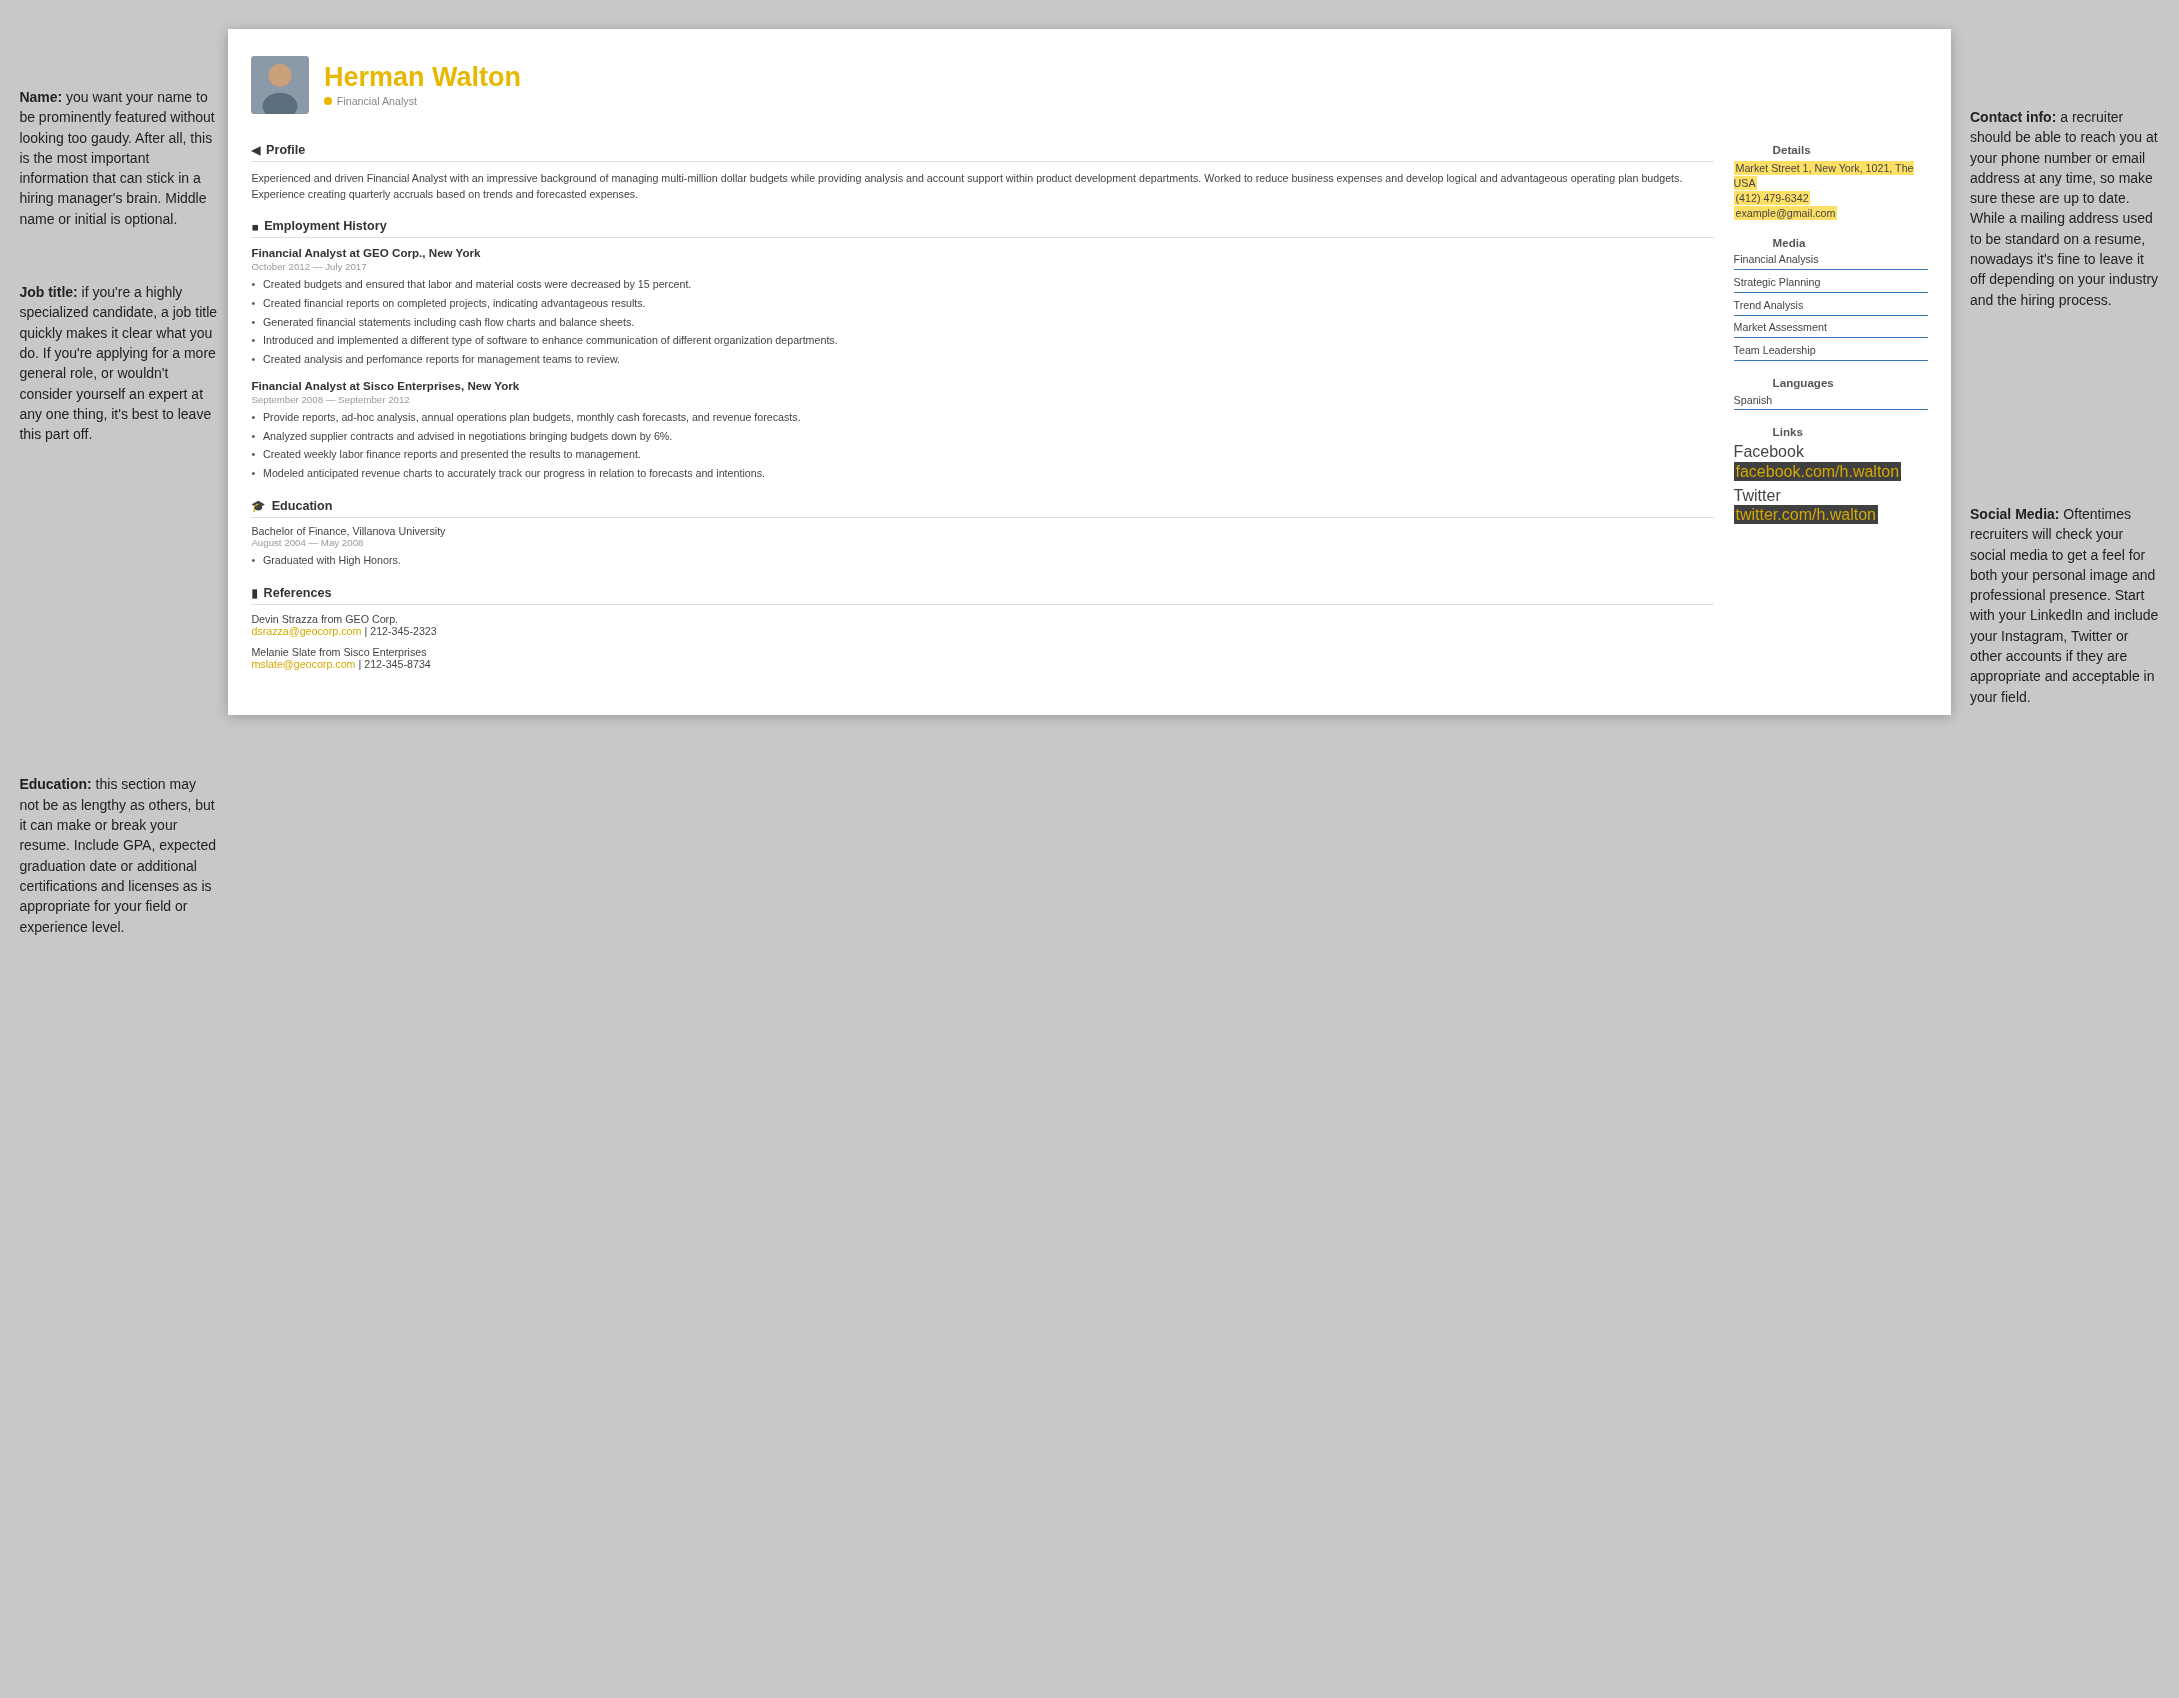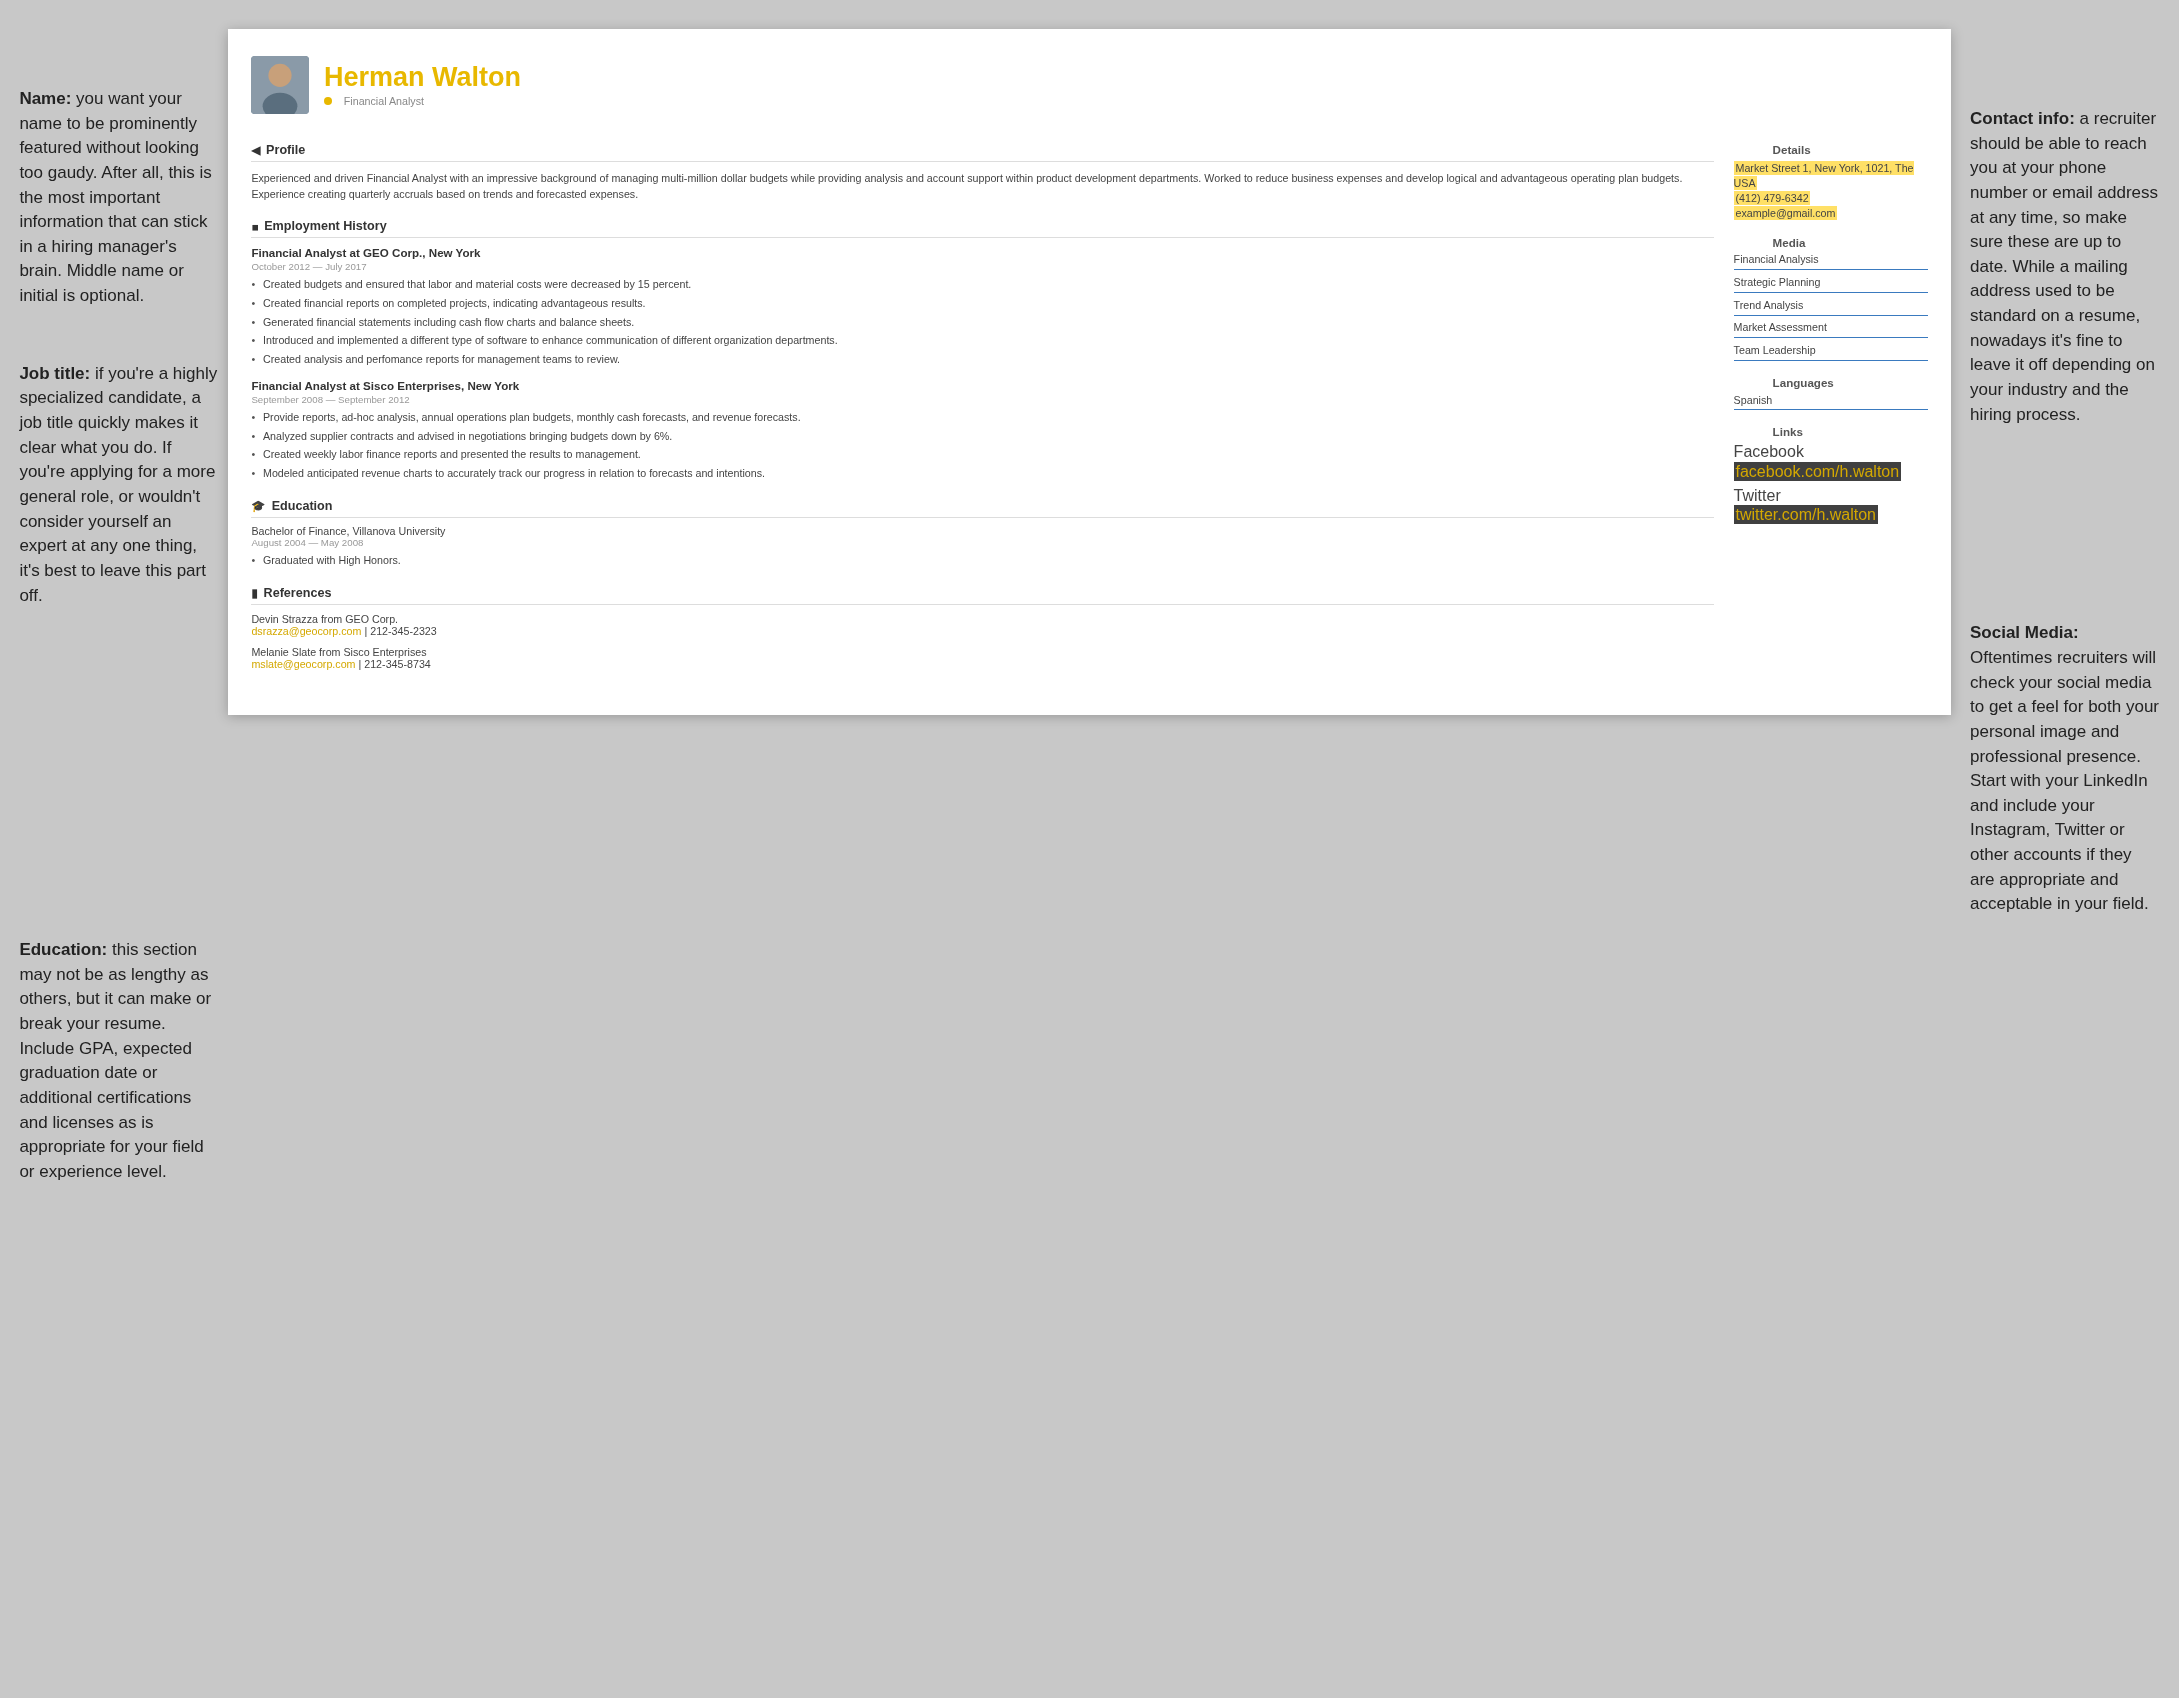--- a/index.html
+++ b/index.html
@@ -51,21 +51,21 @@
       font-size: 27px;
       font-weight: bold;
       color: #e8b800;
       line-height: 1.1;
     }
     .resume-title {
       font-size: 10.7px;
       color: #888;
       display: flex;
       align-items: center;
-      gap: 12px;
+      gap: 5px;
       margin-top: 2.9px;
     }
     .title-dot {
       width: 7.8px;
       height: 7.8px;
       background: #e8b800;
       border-radius: 50%;
       display: inline-block;
     }
     
@@ -225,21 +225,21 @@
     .center-col {
       flex: 1;
       background: #fff;
       box-shadow: 0 1.9px 11.6px rgba(0,0,0,0.25);
       padding: 27px 23px;
     }
     .ann-name { margin-top: 0; margin-bottom: 53px; }
     .ann-contact { margin-top: 78px; margin-bottom: 0; }
     .ann-social { margin-top: 213px; }
     .ann-text {
-      font-size: 17px;
+      font-size: 14px;
       line-height: 1.45;
       color: #222;
     }
     .ann-text b { font-weight: bold; }
   </style>
 </head>
 <body>
 
 <div class="outer-wrapper">
 

